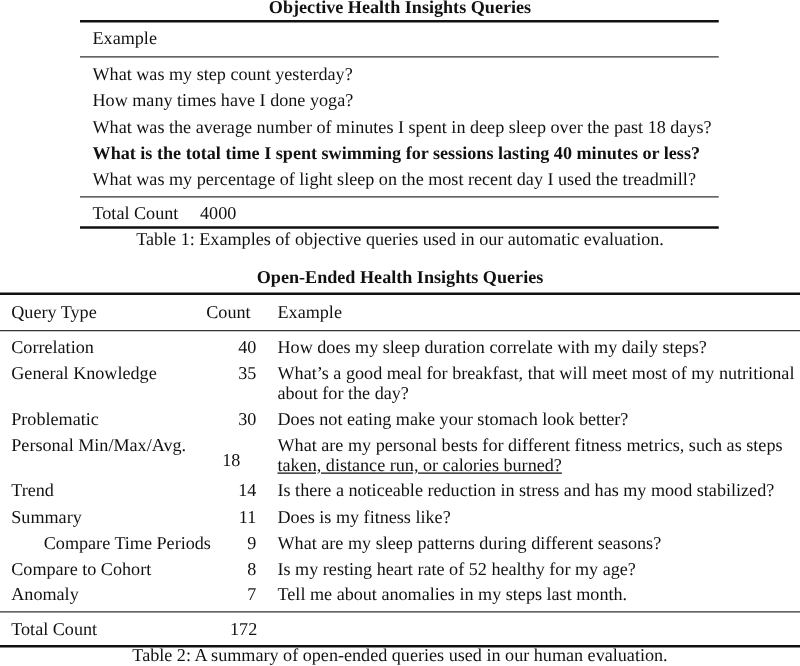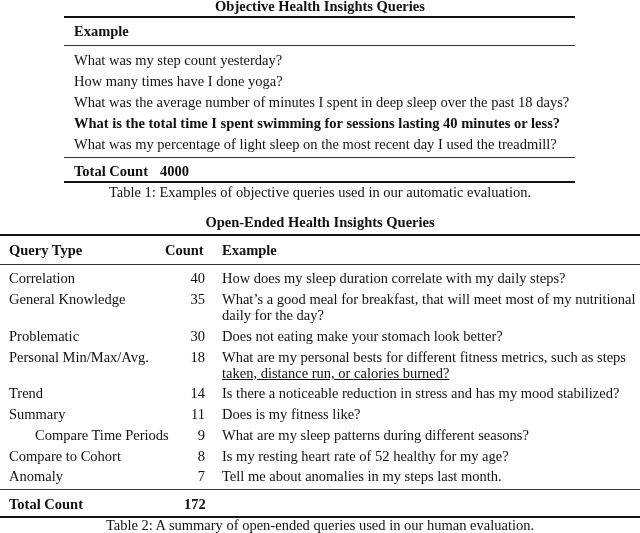--- a/index.html
+++ b/index.html
@@ -3,21 +3,21 @@
 <meta charset="utf-8">
 <style>
   html, body { margin:0; padding:0; background:#ffffff; }
   body { width:640px; height:533px; position:relative; overflow:hidden;
          font-family:"Liberation Serif", "DejaVu Serif", serif; color:#111; font-size:14.5px; }
   .title { position:absolute; left:0; width:640px; text-align:center; font-weight:bold; font-size:14.5px; }
   .rule { position:absolute; background:#111; }
   .thick { height:2px; }
   .thin { height:1px; background:#333; }
   .cell { position:absolute; white-space:nowrap; line-height:17px; }
-  .bold { font-weight:bold; }
+  .bold { font-weight:normal; }
   .caption { position:absolute; left:0; width:640px; text-align:center; font-size:14.5px; }
   .num { text-align:right; width:40px; }
 </style>
 </head>
 <body>
 
 <div class="title" style="top:-2px;">Objective Health Insights Queries</div>
 <div class="rule thick" style="left:64px; width:511px; top:16px;"></div>
 <div class="cell bold" style="left:74px; top:23px;">Example</div>
 <div class="rule thin" style="left:64px; width:511px; top:45px;"></div>
@@ -41,28 +41,28 @@
 <div class="cell bold" style="left:222px; top:242px;">Example</div>
 <div class="rule thin" style="left:0; width:640px; top:264px;"></div>
 
 <div class="cell" style="left:9px; top:270px;">Correlation</div>
 <div class="cell num" style="left:165px; top:270px;">40</div>
 <div class="cell" style="left:222px; top:270px;">How does my sleep duration correlate with my daily steps?</div>
 
 <div class="cell" style="left:9px; top:291px;">General Knowledge</div>
 <div class="cell num" style="left:165px; top:291px;">35</div>
 <div class="cell" style="left:222px; top:291px;">What’s a good meal for breakfast, that will meet most of my nutritional</div>
-<div class="cell" style="left:222px; top:307px;">daily for the day?</div>
+<div class="cell" style="left:222px; top:307px;">about for the day?</div>
 
 <div class="cell" style="left:9px; top:328px;">Problematic</div>
 <div class="cell num" style="left:165px; top:328px;">30</div>
 <div class="cell" style="left:222px; top:328px;">Does not eating make your stomach look better?</div>
 
 <div class="cell" style="left:9px; top:349px;">Personal Min/Max/Avg.</div>
-<div class="cell num" style="left:165px; top:349px;">18</div>
+<div class="cell num" style="left:165px; top:361px;text-align:center;">18</div>
 <div class="cell" style="left:222px; top:349px;">What are my personal bests for different fitness metrics, such as steps</div>
 <div class="cell" style="left:222px; top:365px;text-decoration:underline;">taken, distance run, or calories burned?</div>
 
 <div class="cell" style="left:9px; top:385px;">Trend</div>
 <div class="cell num" style="left:165px; top:385px;">14</div>
 <div class="cell" style="left:222px; top:385px;">Is there a noticeable reduction in stress and has my mood stabilized?</div>
 
 <div class="cell" style="left:9px; top:406px;">Summary</div>
 <div class="cell num" style="left:165px; top:406px;">11</div>
 <div class="cell" style="left:222px; top:406px;">Does is my fitness like?</div>

